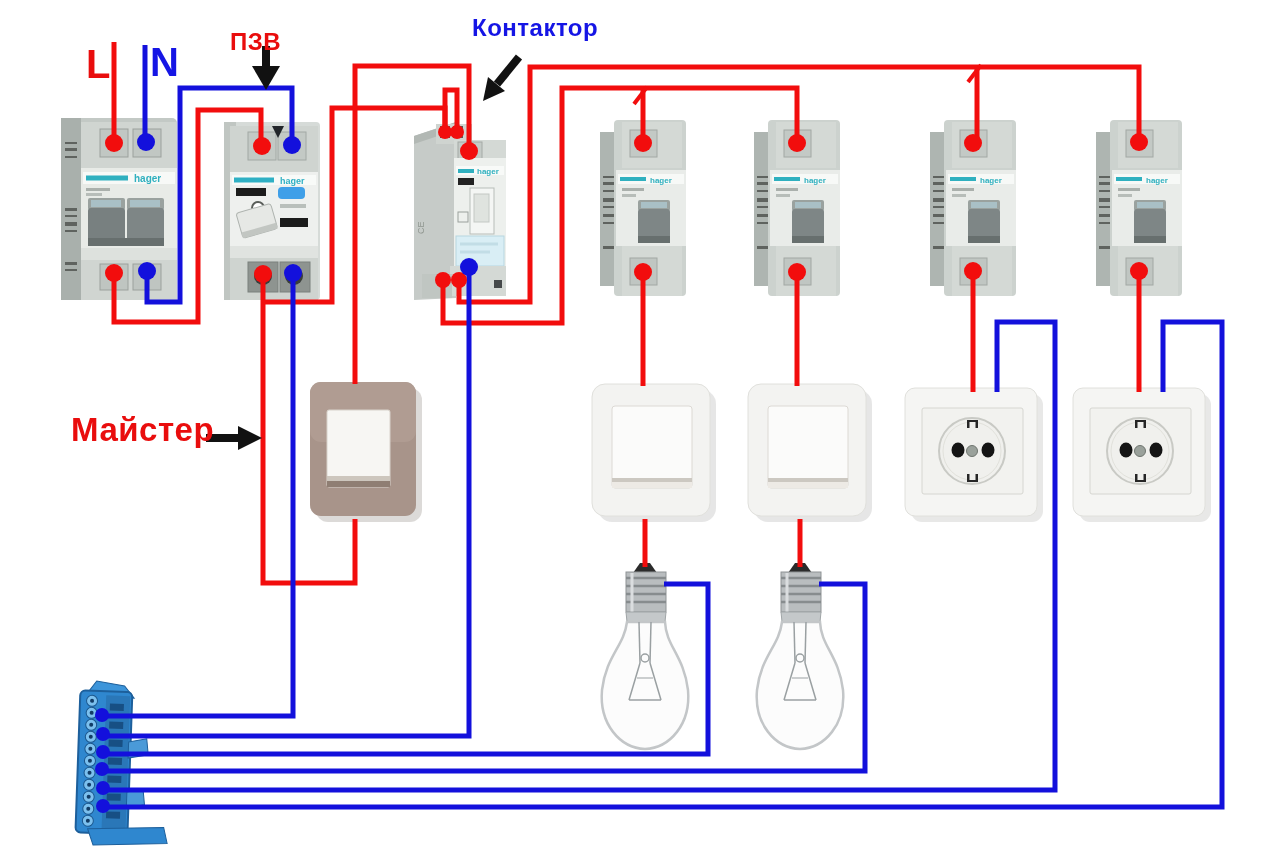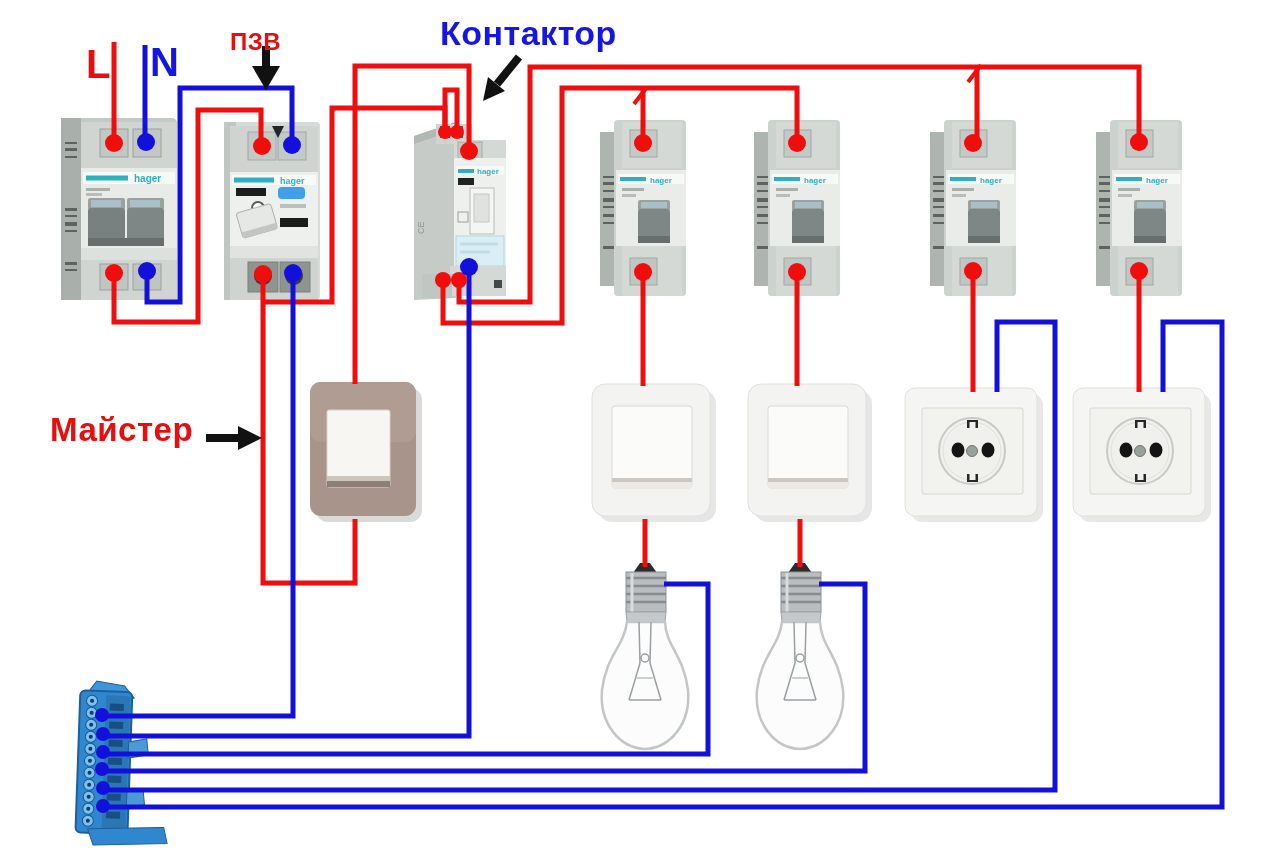--- a/index.html
+++ b/index.html
@@ -347,15 +347,15 @@
     </g>
     <g>
       <line x1="206" y1="438" x2="240" y2="438" stroke="#111" stroke-width="8"></line>
       <polygon points="238,426 238,450 262,438" fill="#111"></polygon>
     </g>
   </svg>
 
   <div class="lbl lbl-red" style="left:86px;top:44px;font-size:40px">L</div>
   <div class="lbl lbl-blue" style="left:150px;top:42px;font-size:40px">N</div>
   <div class="lbl lbl-red" style="left:230px;top:30px;font-size:24px">ПЗВ</div>
-  <div class="lbl lbl-blue" style="left:440px;top:16px;font-size:34px">Контактор</div>
-  <div class="lbl lbl-red" style="left:50px;top:413px;font-size:33px;line-height:33px"><span>Майстер</span><br></div>
+  <div class="lbl lbl-blue" style="left:472px;top:16px;font-size:24px">Контактор</div>
+  <div class="lbl lbl-red" style="left:71px;top:413px;font-size:33px;line-height:33px"><span>Майстер</span><br></div>
 </div>
 
 </body></html>

